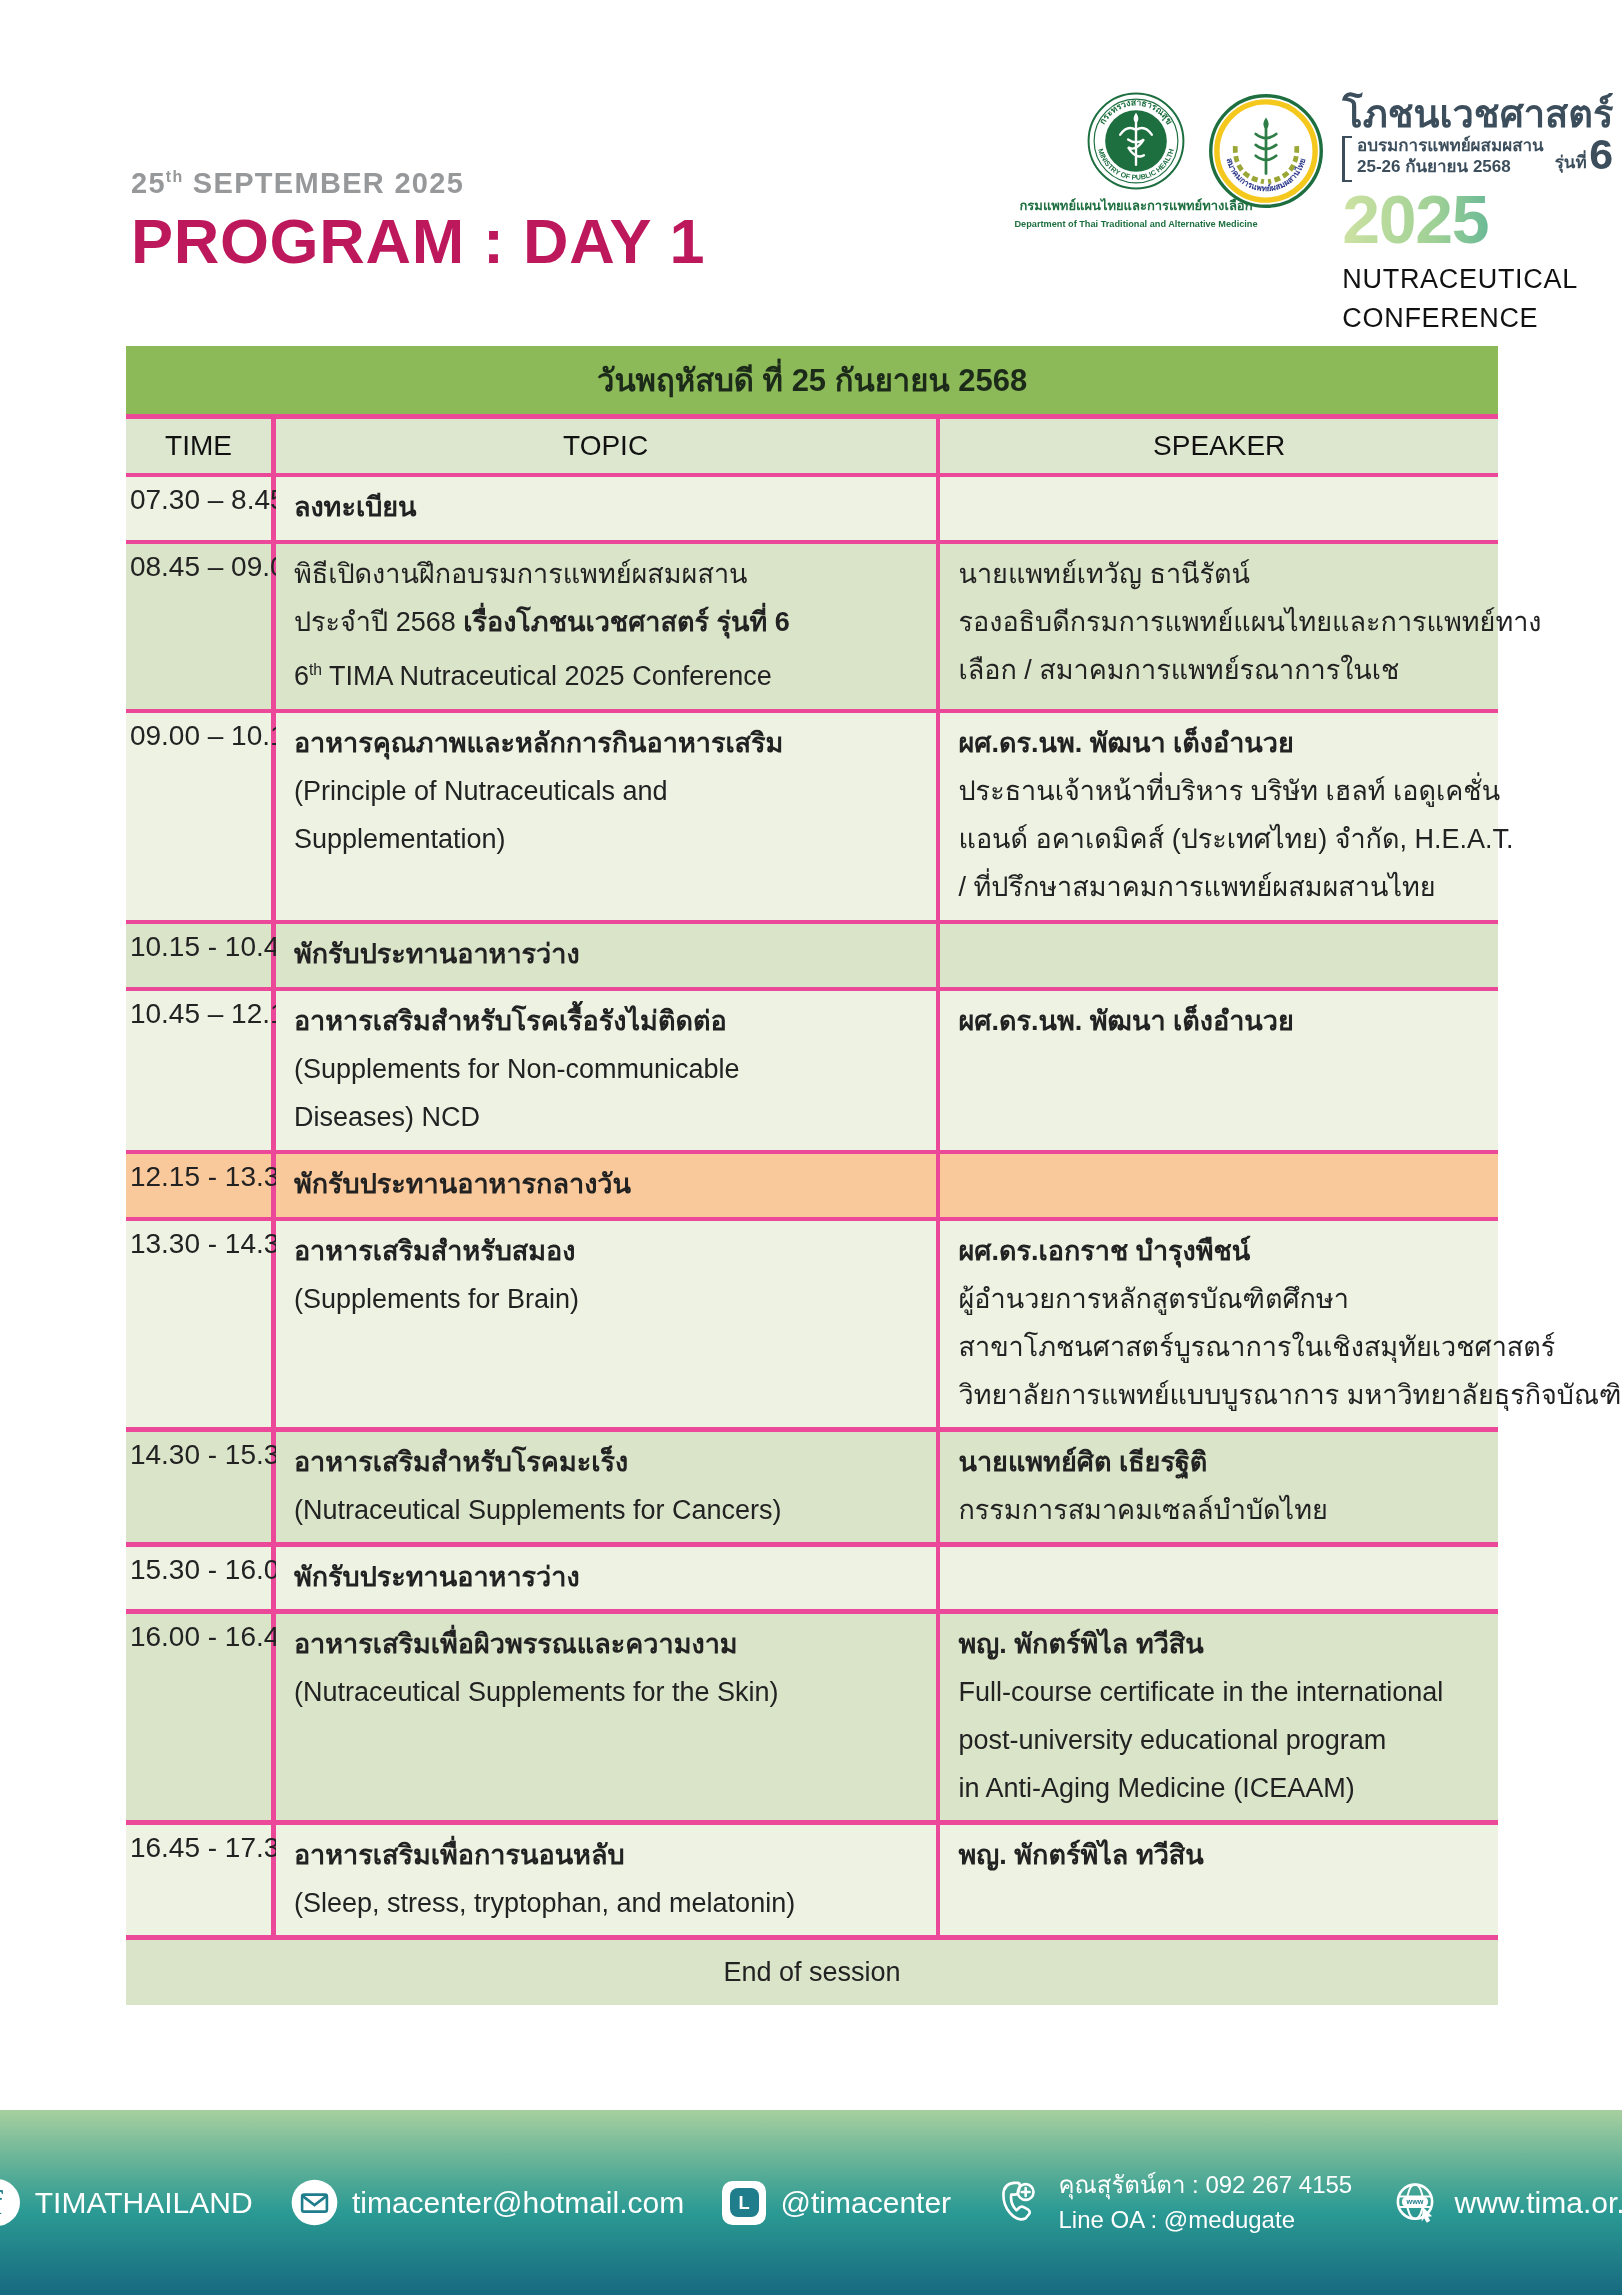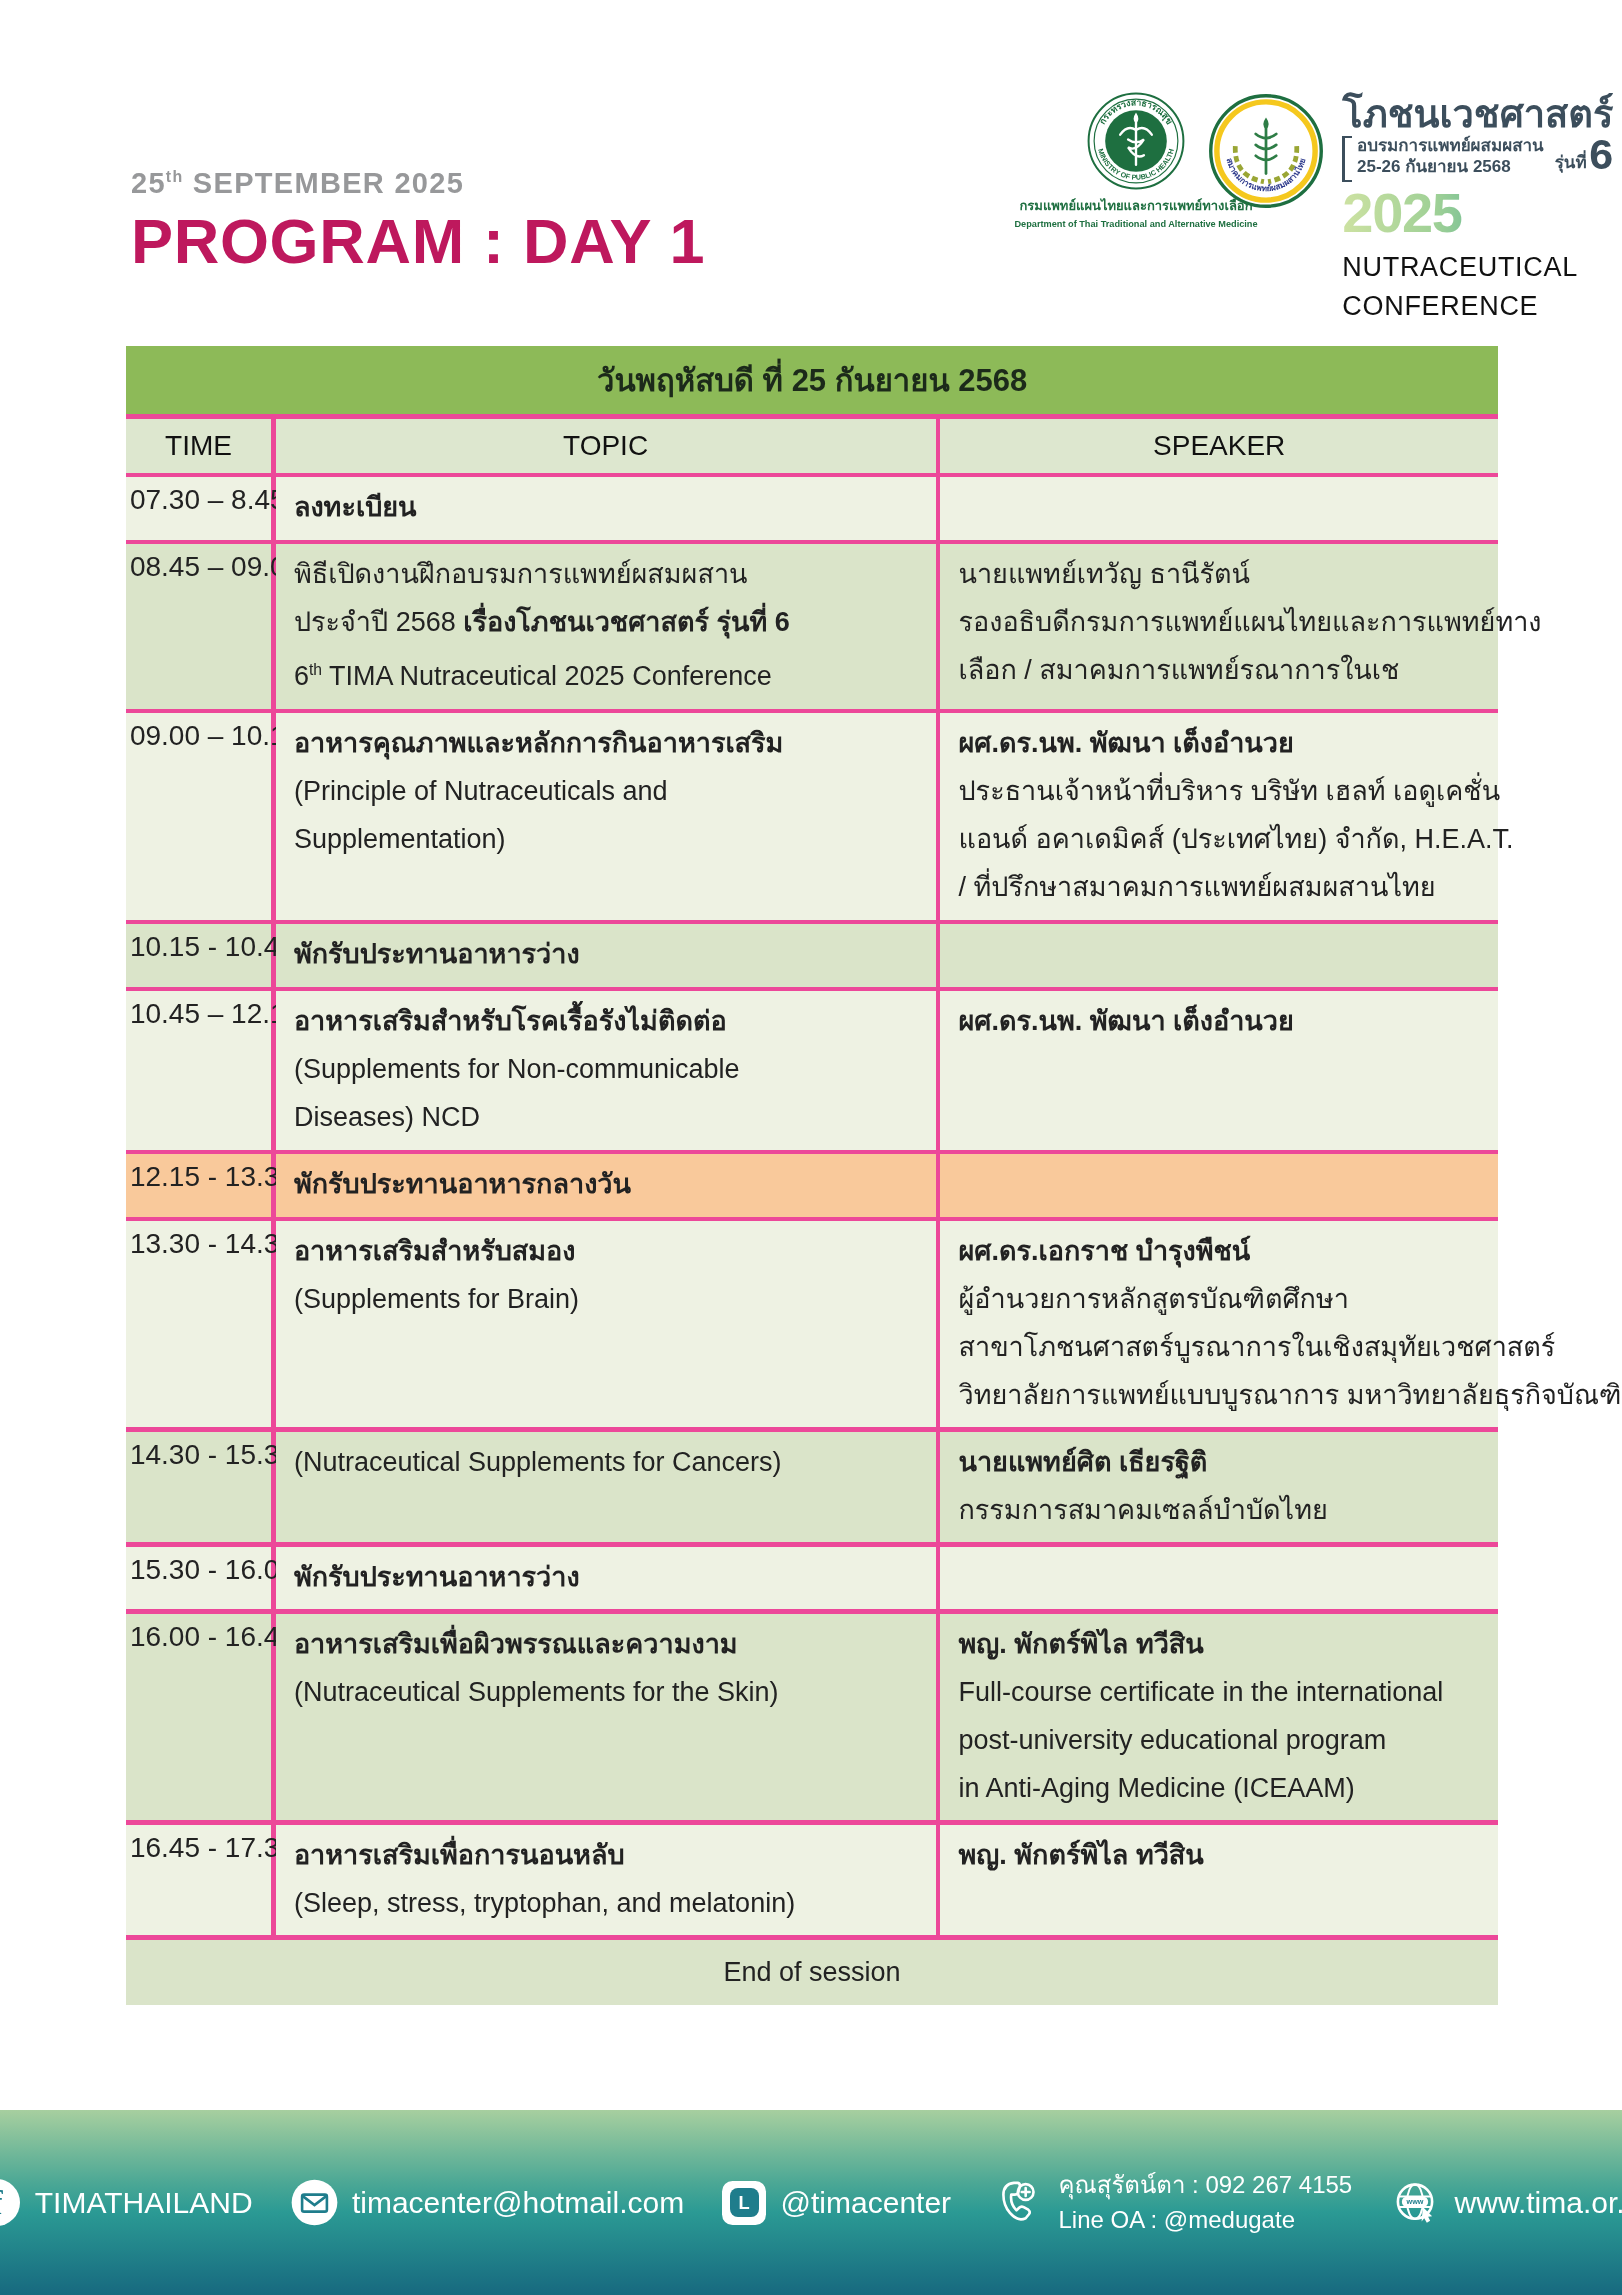--- a/index.html
+++ b/index.html
@@ -20,21 +20,21 @@
   .tima-logo-block{margin-left:-46px;margin-top:1.3px;}
   .conf-block{margin-left:18.3px;margin-top:2.6px;width:281px;}
   .conf-title{font-size:38px;font-weight:700;color:#3c4e5c;line-height:1.0;white-space:nowrap;}
   .conf-sub{display:flex;align-items:flex-start;margin-top:3.9px;}
   .conf-bracket{width:6.5px;height:42px;border-left:3.9px solid #3c4e5c;border-top:2.6px solid #3c4e5c;border-bottom:2.6px solid #3c4e5c;margin-right:5.2px;}
   .conf-sub-lines{font-size:17px;font-weight:700;color:#3c4e5c;line-height:1.2;white-space:nowrap;}
   .conf-gen{display:flex;align-items:flex-end;margin-left:11px;}
   .conf-gen-label{font-size:17px;font-weight:700;color:#3c4e5c;line-height:1.1;}
   .conf-gen-num{font-size:43px;font-weight:700;color:#3c4e5c;line-height:0.85;margin-left:2.6px;}
   .conf-year{
-    font-size:56px;font-weight:700;letter-spacing:-1.3px;line-height:1.0;margin-top:2.6px;
+    font-size:68px;font-weight:700;letter-spacing:-1.3px;line-height:1.0;margin-top:2.6px;
     background:linear-gradient(90deg,#cde2a2 0%,#9ed096 35%,#45aa96 68%,#1d7b90 100%);
     -webkit-background-clip:text;background-clip:text;color:transparent;white-space:nowrap;
   }
   .conf-name{font-size:27px;font-weight:500;color:#111;letter-spacing:0.7px;line-height:1.45;margin-top:6.5px;white-space:nowrap;}
   
   .program-table{
     position:absolute;left:126px;top:346px;width:1372px;
     display:grid;grid-template-columns:145px 660px 558px;gap:4.6px;background:#ec4899;
   }
   .cell{box-sizing:border-box;}
@@ -204,20 +204,21 @@
       <div class="line"><span>(Supplements for Brain)</span></div>
     </div>
     <div class="cell speaker bg-light">
       <div class="line"><span style="font-weight: 700;">ผศ.ดร.เอกราช บำรุงพืชน์</span></div>
       <div class="line"><span>ผู้อำนวยการหลักสูตรบัณฑิตศึกษา</span></div>
       <div class="line"><span>สาขาโภชนศาสตร์บูรณาการในเชิงสมุทัยเวชศาสตร์</span></div>
       <div class="line"><span>วิทยาลัยการแพทย์แบบบูรณาการ มหาวิทยาลัยธุรกิจบัณฑิตย์</span></div>
     </div>
     <div class="cell time bg-dark">14.30 - 15.30</div>
     <div class="cell topic bg-dark">
+      <div class="line"><span style="font-weight: 700;">อาหารเสริมสำหรับโรคมะเร็ง</span></div>
       <div class="line"><span>(Nutraceutical Supplements for Cancers)</span></div>
     </div>
     <div class="cell speaker bg-dark">
       <div class="line"><span style="font-weight: 700;">นายแพทย์ศิต  เธียรฐิติ</span></div>
       <div class="line"><span>กรรมการสมาคมเซลล์บำบัดไทย</span></div>
     </div>
     <div class="cell time bg-light">15.30 - 16.00</div>
     <div class="cell topic bg-light">
       <div class="line"><span style="font-weight: 700;">พักรับประทานอาหารว่าง</span></div>
     </div>

